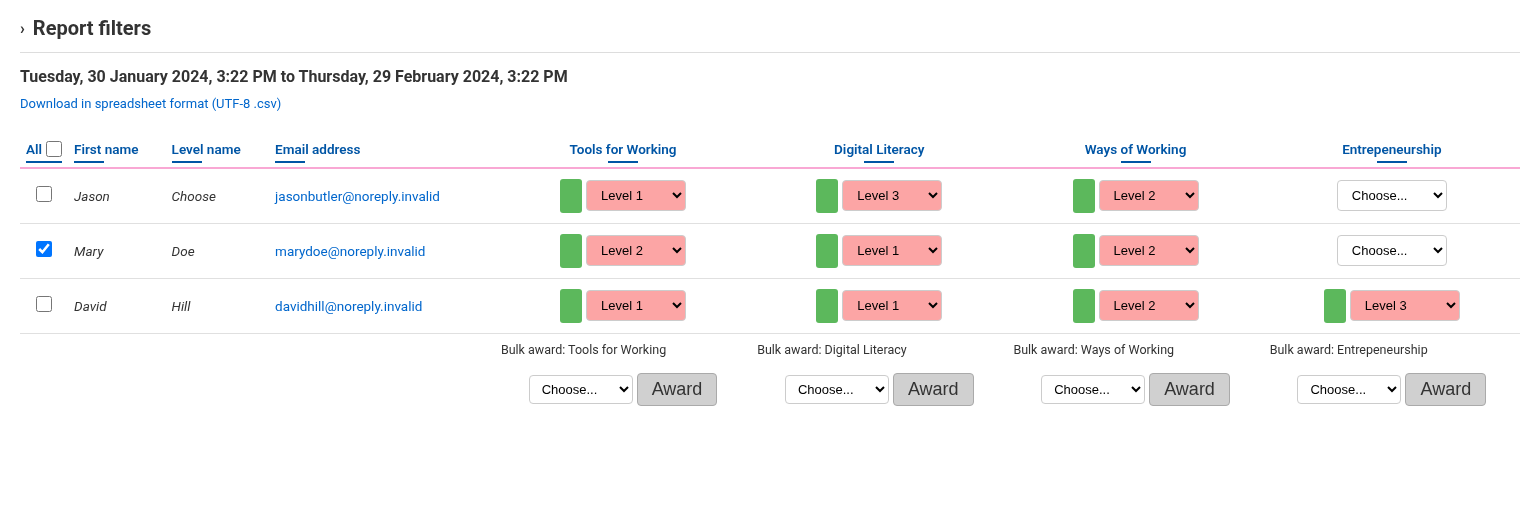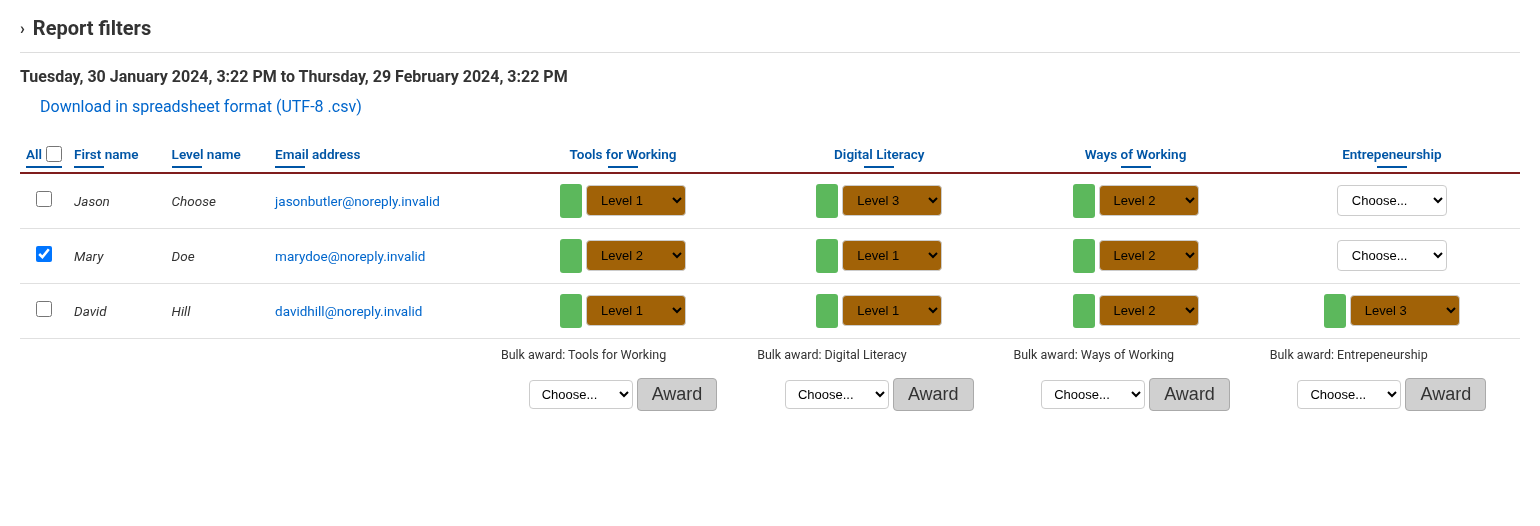--- a/index.html
+++ b/index.html
@@ -33,37 +33,36 @@
       margin-bottom: 8px;
     }
 
     .download-links {
       margin-bottom: 18px;
     }
     .download-links a {
       display: block;
       color: #0066cc;
       text-decoration: none;
-      font-size: 16px;
+      font-size: 13px;
       line-height: 1.6;
-      margin-left: 20px;
     }
 
     table {
       width: 100%;
       border-collapse: collapse;
       font-size: 13.5px;
     }
 
     th {
       color: #0055a5;
       font-weight: 600;
       text-align: center;
       padding: 8px 6px 4px;
-      border-bottom: 2px solid #7f1d1d;
+      border-bottom: 2px solid #f9a8d4;
       position: relative;
       white-space: nowrap;
     }
     th.left-align {
       text-align: left;
     }
     th .col-underline {
       display: block;
       width: 30px;
       height: 2px;
@@ -109,21 +108,21 @@
       height: 34px;
       background-color: #5cb85c;
       border-radius: 3px;
       flex-shrink: 0;
     }
 
     .level-select {
       padding: 6px 22px 6px 10px;
       border: 1px solid #ccc;
       border-radius: 4px;
-      background: #a16207;
+      background: #fca5a5;
       font-size: 13px;
       appearance: auto;
       min-width: 100px;
       cursor: pointer;
     }
 
     .choose-select {
       padding: 6px 22px 6px 10px;
       border: 1px solid #ccc;
       border-radius: 4px;

